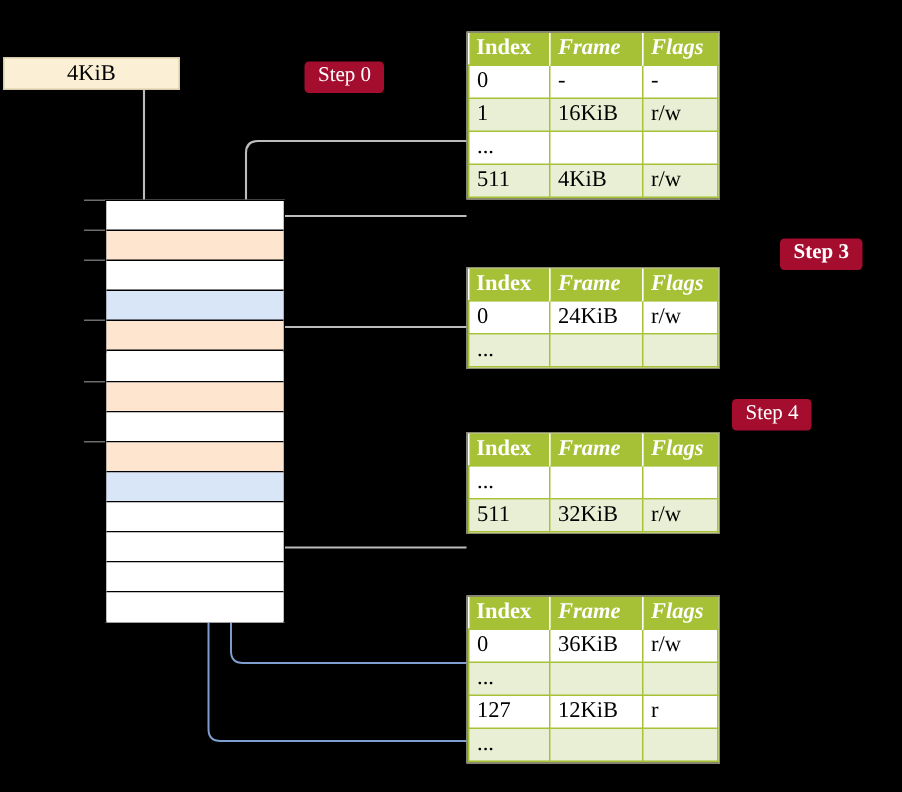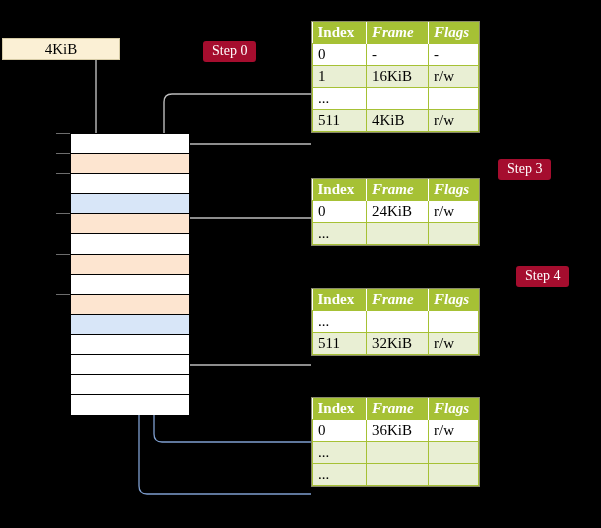--- a/index.html
+++ b/index.html
@@ -22,22 +22,22 @@
 
   
   .badge{
     position:absolute;background:#a50d2e;color:#fff;
     font-size:14px;padding:2px 9px 3px 9px;border-radius:3px;
     white-space:nowrap;line-height:1.15;
     box-shadow:0 1px 0 rgba(0,0,0,.35);
   }
   .badge-step0{left:190px;top:41px;margin-left:13px;}
   .badge-steps12{left:514px;top:20px;}
-  .badge-step3{left:498px;top:159px;}
-  .badge-step4{left:516px;top:266px;}
+  .badge-step3{left:520px;top:159px;font-weight:bold;}
+  .badge-step4{left:488px;top:266px;}
 
   
   .mem{
     position:absolute;left:70px;top:133px;width:120px;height:282px;
     border:1px solid #000;box-sizing:border-box;background:#fff;
   }
   .mem-row{
     position:absolute;left:0;width:100%;height:22px;
     border-bottom:1px solid #000;box-sizing:border-box;background:#fff;
   }
@@ -229,20 +229,25 @@
           <tr>
             <td class="c-index">0</td>
             <td class="c-frame">36KiB</td>
             <td class="">r/w</td>
           </tr>
           <tr class="alt">
             <td class="c-index">...</td>
             <td class="c-frame"></td>
             <td class=""></td>
           </tr>
+          <tr>
+            <td class="c-index">127</td>
+            <td class="c-frame">12KiB</td>
+            <td class="">r</td>
+          </tr>
           <tr class="alt">
             <td class="c-index">...</td>
             <td class="c-frame"></td>
             <td class=""></td>
           </tr>
         </tbody>
       </table>
     </div>
 
 </div>

